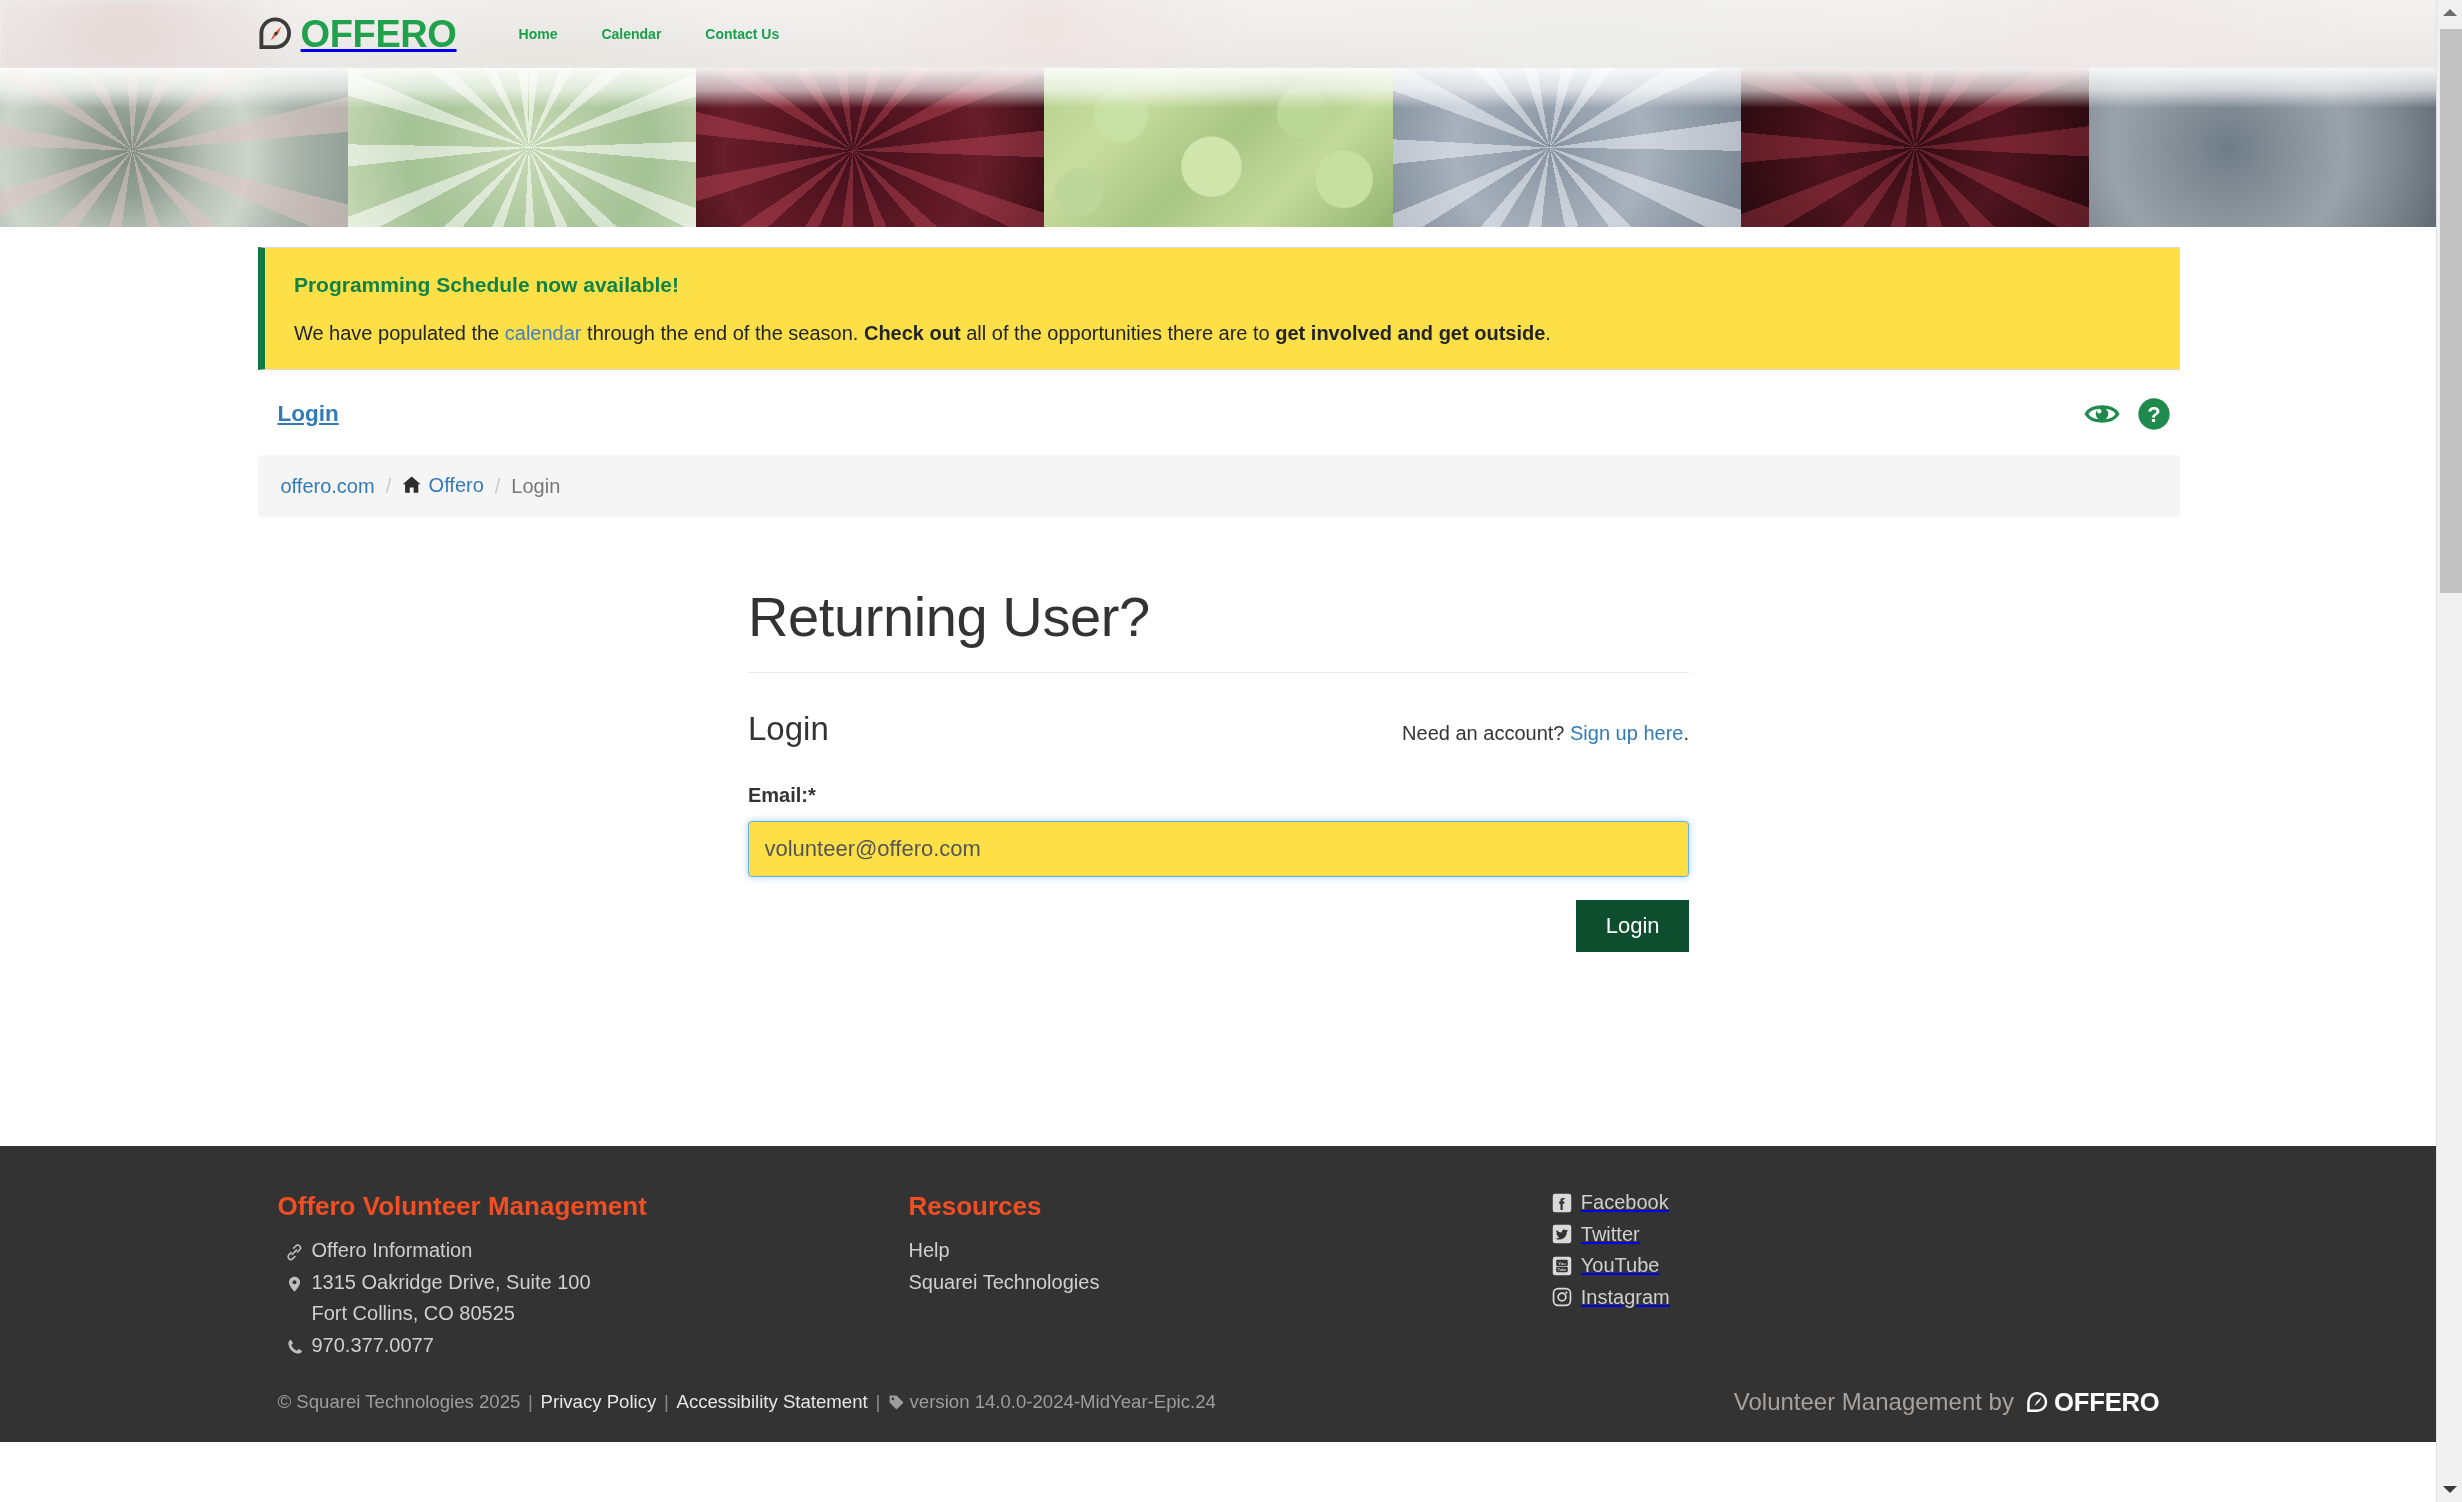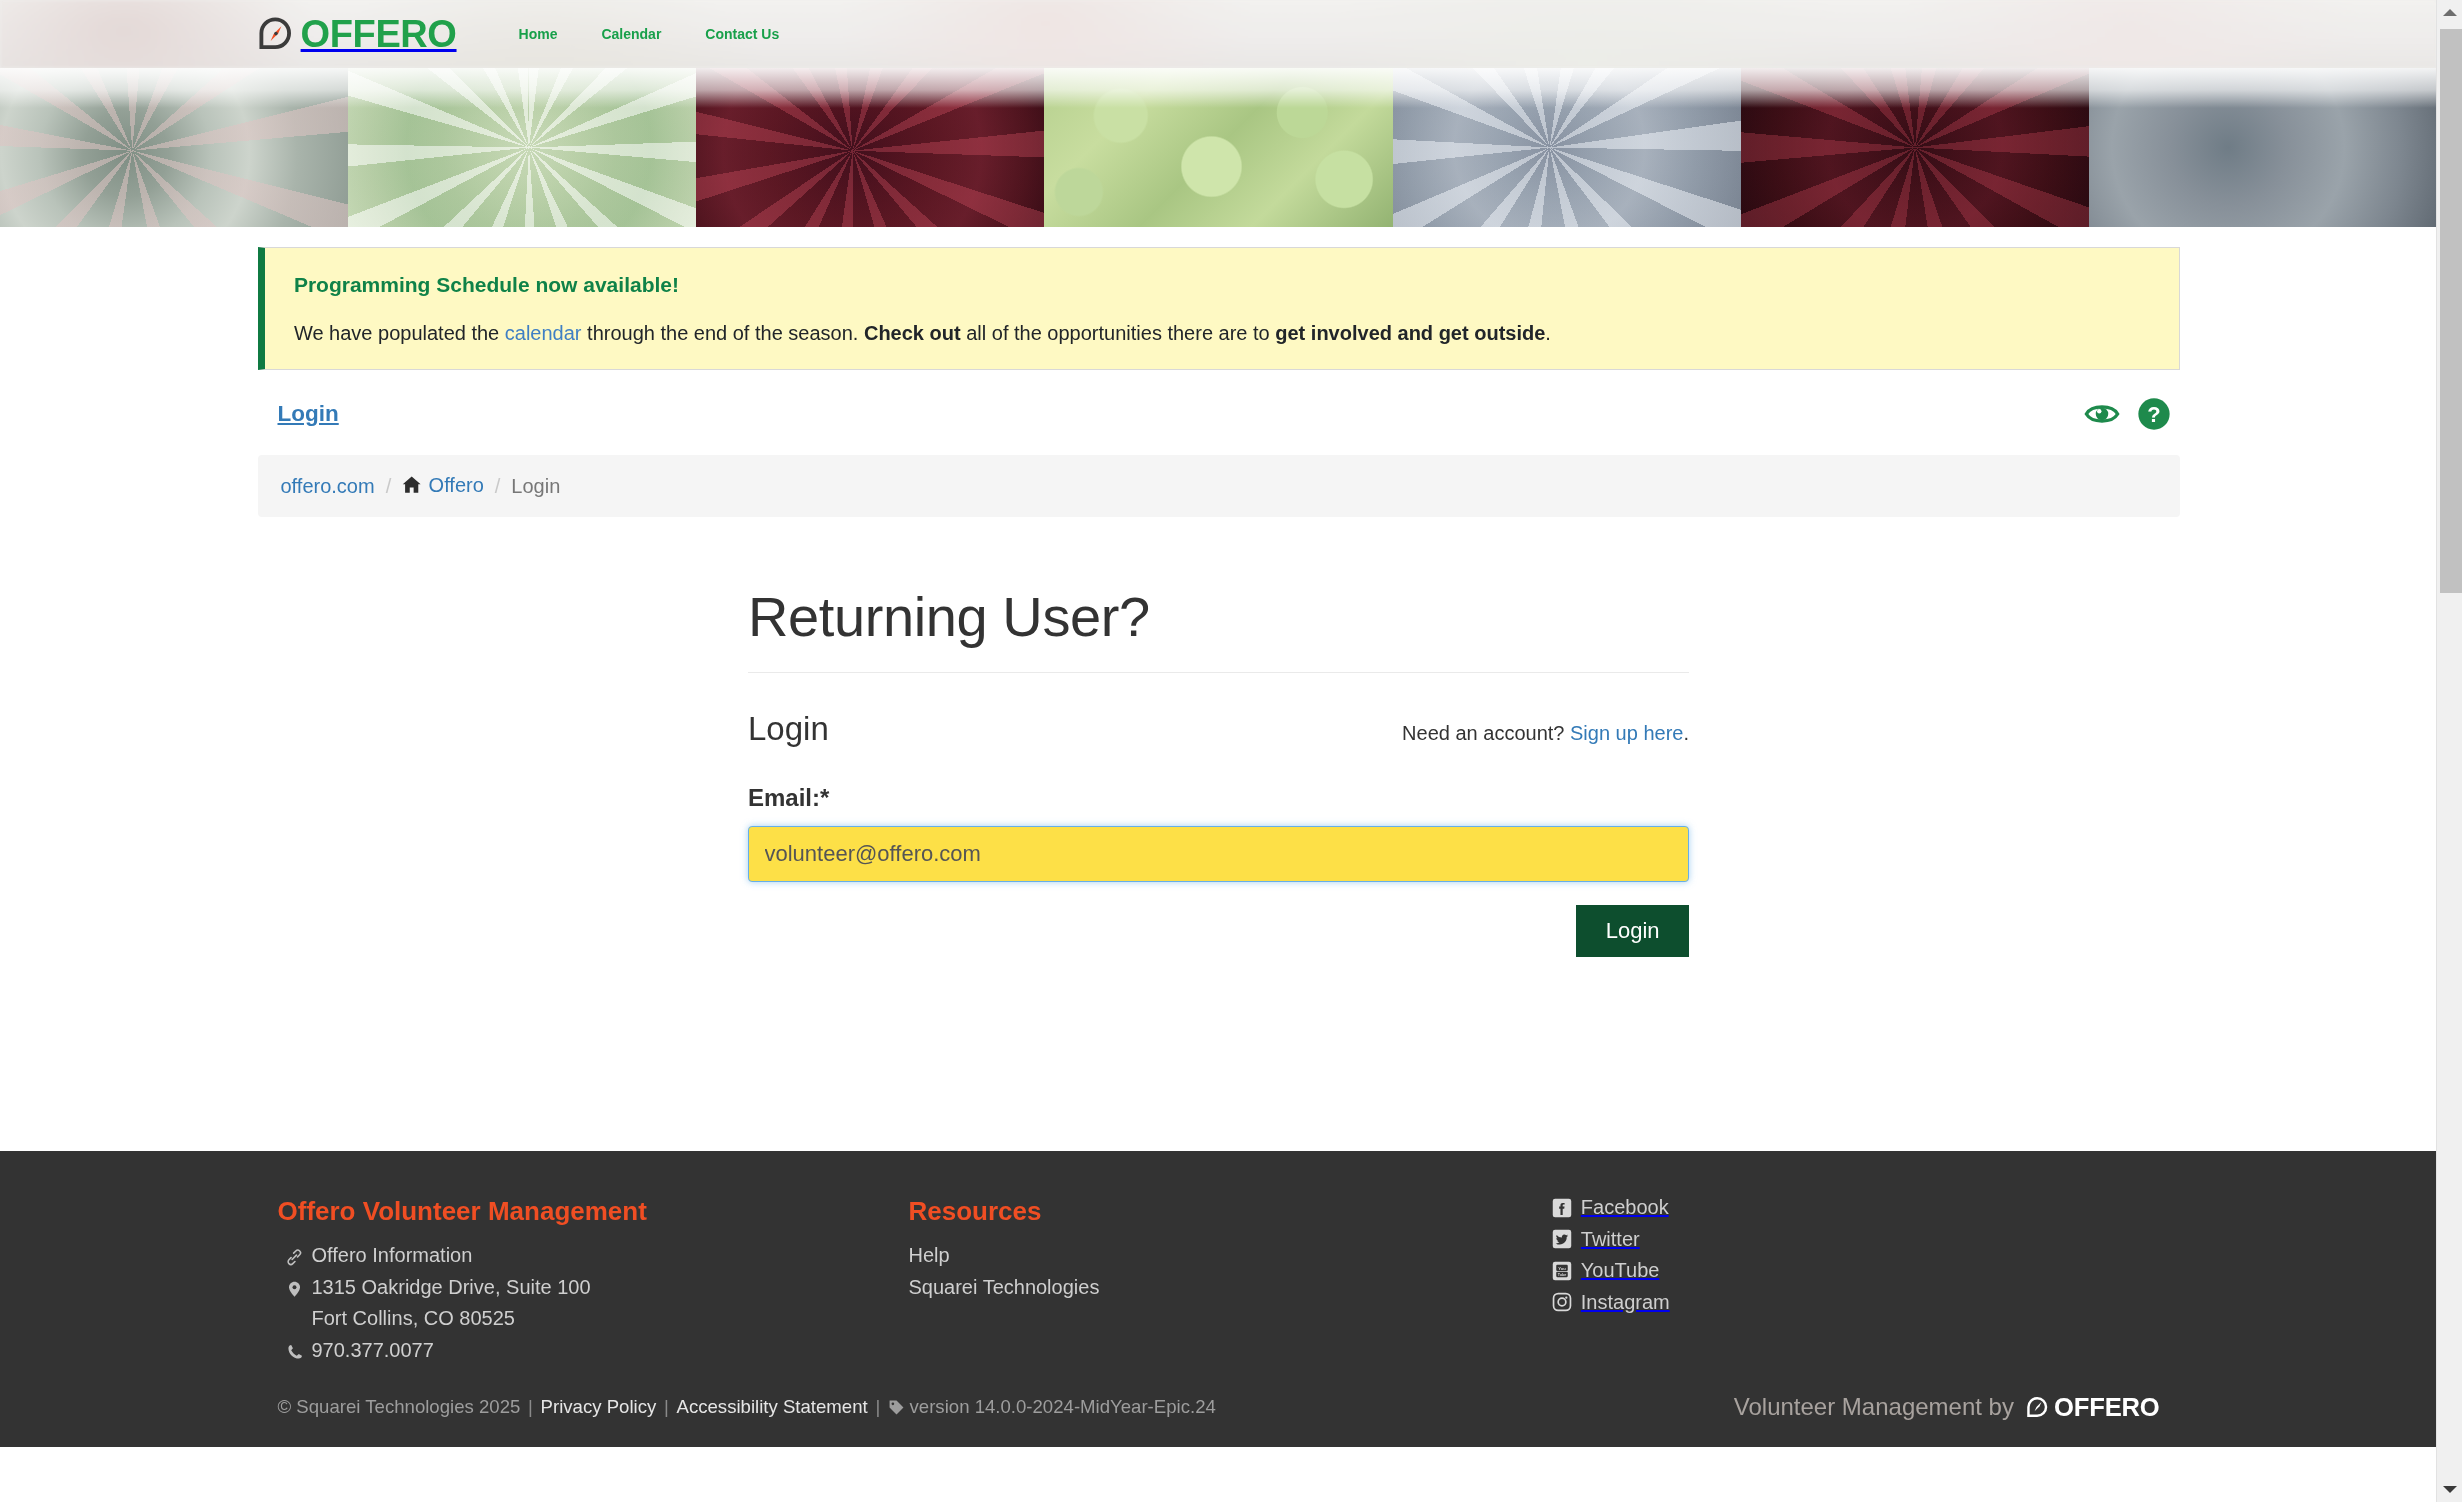--- a/index.html
+++ b/index.html
@@ -151,21 +151,21 @@
   .hero-fade {
     position: absolute; top: 0; left: 0; right: 0; height: 40px;
     background: linear-gradient(180deg, rgba(255,255,255,.92) 0%, rgba(255,255,255,.62) 55%, rgba(255,255,255,0) 100%);
   }
 
   
   .container { width: 1922px; margin: 0 auto; }
 
   .alert {
     margin-top: 20px;
-    background: #fef9c3;
+    background: #fde047;
     border: 0.8px solid #d8d8d8;
     border-left: 7px solid #0f7a42;
     padding: 25px 29.4px 23px 29.4px;
   }
   .alert-title {
     color: #0f8248;
     font-size: 21px;
     font-weight: bold;
     margin-bottom: 23px;
   }
@@ -221,21 +221,21 @@
     align-items: baseline;
     justify-content: space-between;
     margin-bottom: 36px;
   }
   .form-legend { font-size: 33px; color: #333333; font-weight: normal; }
   .form-signup { font-size: 20px; color: #333333; }
   .form-signup a { color: #337ab7; text-decoration: none; }
 
   .field-label {
     display: block;
-    font-size: 24px;
+    font-size: 20px;
     font-weight: bold;
     color: #333333;
     margin-bottom: 14px;
   }
   .text-input {
     width: 100%;
     height: 56px;
     font-size: 22px;
     font-family: "Liberation Sans", sans-serif;
     color: #555555;

